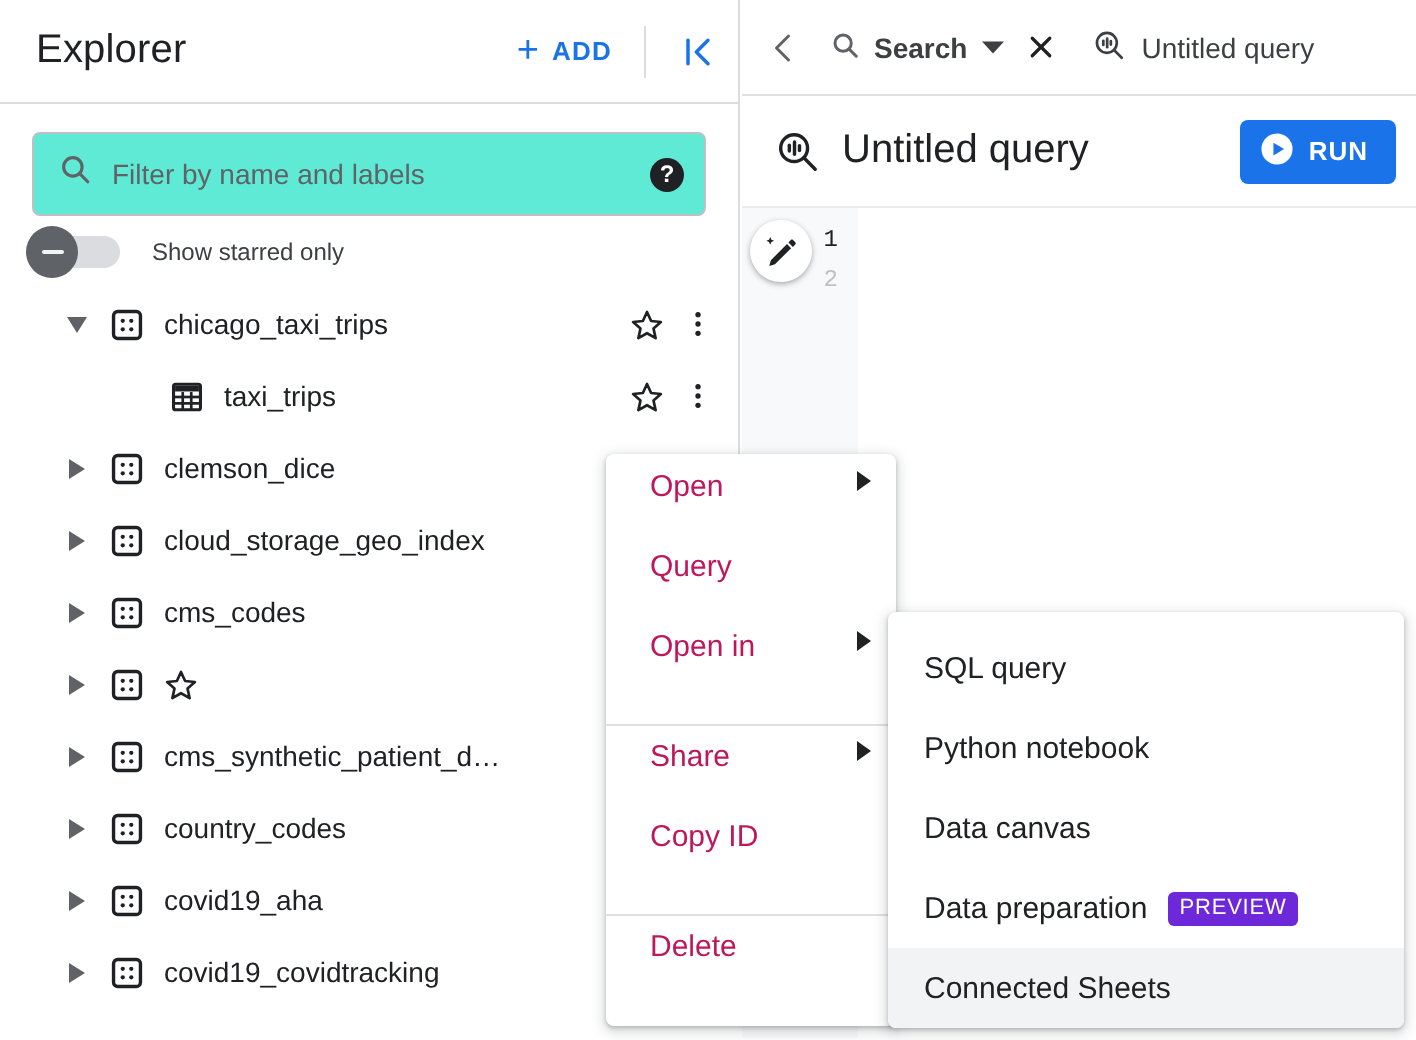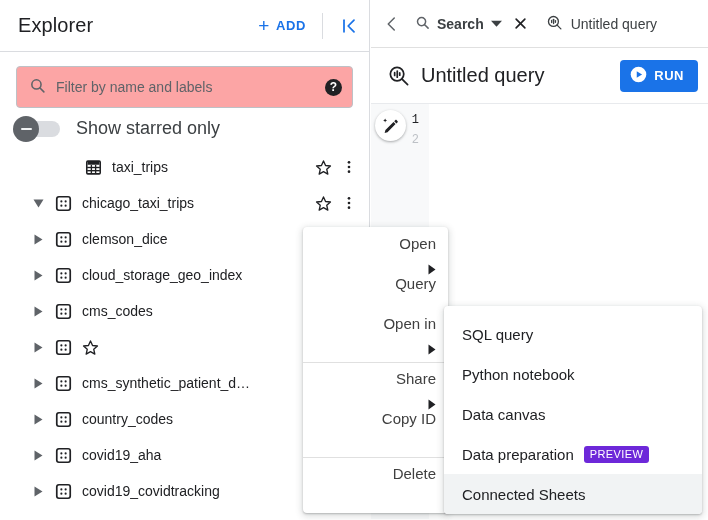--- a/index.html
+++ b/index.html
@@ -45,21 +45,21 @@
   }
   .collapse-btn {
     width: 40px; height: 40px; display: flex; align-items: center;
     justify-content: center; cursor: pointer; color: #1a73e8;
   }
 
   .filter-wrap { padding: 14px 16px 0 16px; }
   .filter-box {
     height: 42px; border: 1px solid #bdc1c6; border-radius: 4px;
     display: flex; align-items: center; padding: 0 10px 0 12px;
-    background: #fca5a5;
+    background: #5eead4;
   }
   .filter-input {
     flex: 1; border: none; outline: none; font-size: 14px;
     color: #3c4043; background: transparent; margin-left: 10px;
     font-family: "Liberation Sans", sans-serif;
   }
   .filter-input::placeholder { color: #5f6368; }
   .help-icon {
     width: 17px; height: 17px; border-radius: 50%;
     background: #202124; color: #fff; font-size: 12px; font-weight: bold;
@@ -75,21 +75,21 @@
     position: relative; cursor: pointer; flex: 0 0 auto;
   }
   .knob {
     position: absolute; left: -3px; top: -5px;
     width: 26px; height: 26px; border-radius: 50%; background: #5f6368;
     display: flex; align-items: center; justify-content: center;
   }
   .knob::after {
     content: ""; width: 11px; height: 2px; background: #f1f3f4; border-radius: 1px;
   }
-  .toggle-label { margin-left: 16px; font-size: 18px; color: #3c4043; }
+  .toggle-label { margin-left: 16px; font-size: 12px; color: #3c4043; }
 
   
   .tree { padding-top: 4px; }
   .tree-row {
     height: 36px; display: flex; align-items: center;
     padding-right: 8px; cursor: pointer; position: relative;
   }
   .caret {
     width: 24px; min-width: 24px; display: flex; align-items: center;
     justify-content: center; color: #5f6368; cursor: pointer;
@@ -171,24 +171,23 @@
   .code-area { flex: 1; background: #fff; }
 
   
   .ctx-menu {
     position: absolute; left: 303px; top: 227px; width: 145px;
     background: #fff; border-radius: 4px; padding: 8px 0;
     box-shadow: 0 2px 6px 2px rgba(60,64,67,.15), 0 1px 2px 0 rgba(60,64,67,.30);
     z-index: 40;
   }
   .ctx-item {
-    height: 40px; display: flex; align-items: flex-end;
-    padding: 0 12px 0 22px; font-size: 15px; color: #404040; cursor: pointer;
+    height: 40px; display: flex; align-items: flex-start;
+    padding: 0 12px 0 22px; font-size: 15px; color: #be185d; cursor: pointer;
     white-space: nowrap;
-    flex-direction: column;
   }
   .ctx-item .ctx-label { flex: 1; }
   .ctx-sep { height: 1px; background: #e0e0e0; margin: 7px 0; }
   .ctx-arrow { color: #202124; display: flex; align-items: center; }
 
   
   .sub-menu {
     position: absolute; left: 444px; top: 306px; width: 258px;
     background: #fff; border-radius: 4px; padding: 8px 0 0 0;
     box-shadow: 0 2px 6px 2px rgba(60,64,67,.15), 0 1px 2px 0 rgba(60,64,67,.30);
@@ -242,62 +241,62 @@
     </div>
 
     <div class="toggle-row">
       <div class="switch">
         <div class="knob"></div>
       </div>
       <div class="toggle-label">Show starred only</div>
     </div>
 
     <div class="tree" id="tree">
+        <div class="tree-row" style="padding-left: 26px;">
+          <div class="caret">
+            <svg width="11" height="9" viewBox="0 0 11 9">
+              <polygon points="0.5,0.5 10.5,0.5 5.5,8.5" fill="#5f6368"></polygon>
+            </svg>
+          </div>
+          <div class="ds-icon">
+            <svg width="17" height="17" viewBox="0 0 24 24">
+              <rect x="2.5" y="2.5" width="19" height="19" rx="3" fill="none" stroke="#202124" stroke-width="2.4"></rect>
+              <circle cx="9" cy="9" r="1.5" fill="#202124"></circle>
+              <circle cx="15" cy="9" r="1.5" fill="#202124"></circle>
+              <circle cx="9" cy="15" r="1.5" fill="#202124"></circle>
+              <circle cx="15" cy="15" r="1.5" fill="#202124"></circle>
+            </svg>
+          </div>
+          <div class="node-label">chicago_taxi_trips</div>
+          <div class="star-btn">
+            <svg width="17" height="17" viewBox="0 0 24 24" fill="none" stroke="#202124" stroke-width="1.9" stroke-linejoin="round">
+              <polygon points="12,2.8 14.9,9.2 21.8,9.9 16.6,14.5 18.1,21.3 12,17.8 5.9,21.3 7.4,14.5 2.2,9.9 9.1,9.2"></polygon>
+            </svg>
+          </div>
+          <div class="more-btn">
+            <svg width="16" height="16" viewBox="0 0 24 24" fill="#202124">
+              <circle cx="12" cy="5" r="2"></circle>
+              <circle cx="12" cy="12" r="2"></circle>
+              <circle cx="12" cy="19" r="2"></circle>
+            </svg>
+          </div>
+        </div>
         <div class="tree-row" style="padding-left: 56px;">
           <div class="caret"></div>
           <div class="ds-icon">
             <svg width="17" height="17" viewBox="0 0 24 24">
               <rect x="2.5" y="3" width="19" height="18" rx="1.5" fill="none" stroke="#202124" stroke-width="2.2"></rect>
               <rect x="3.6" y="4.1" width="16.8" height="4" fill="#202124"></rect>
               <line x1="3" y1="12" x2="21" y2="12" stroke="#202124" stroke-width="1.9"></line>
               <line x1="3" y1="16.5" x2="21" y2="16.5" stroke="#202124" stroke-width="1.9"></line>
               <line x1="9" y1="8.5" x2="9" y2="21" stroke="#202124" stroke-width="1.9"></line>
               <line x1="15" y1="8.5" x2="15" y2="21" stroke="#202124" stroke-width="1.9"></line>
             </svg>
           </div>
           <div class="node-label">taxi_trips</div>
-          <div class="star-btn">
-            <svg width="17" height="17" viewBox="0 0 24 24" fill="none" stroke="#202124" stroke-width="1.9" stroke-linejoin="round">
-              <polygon points="12,2.8 14.9,9.2 21.8,9.9 16.6,14.5 18.1,21.3 12,17.8 5.9,21.3 7.4,14.5 2.2,9.9 9.1,9.2"></polygon>
-            </svg>
-          </div>
-          <div class="more-btn">
-            <svg width="16" height="16" viewBox="0 0 24 24" fill="#202124">
-              <circle cx="12" cy="5" r="2"></circle>
-              <circle cx="12" cy="12" r="2"></circle>
-              <circle cx="12" cy="19" r="2"></circle>
-            </svg>
-          </div>
-        </div>
-        <div class="tree-row" style="padding-left: 26px;">
-          <div class="caret">
-            <svg width="11" height="9" viewBox="0 0 11 9">
-              <polygon points="0.5,0.5 10.5,0.5 5.5,8.5" fill="#5f6368"></polygon>
-            </svg>
-          </div>
-          <div class="ds-icon">
-            <svg width="17" height="17" viewBox="0 0 24 24">
-              <rect x="2.5" y="2.5" width="19" height="19" rx="3" fill="none" stroke="#202124" stroke-width="2.4"></rect>
-              <circle cx="9" cy="9" r="1.5" fill="#202124"></circle>
-              <circle cx="15" cy="9" r="1.5" fill="#202124"></circle>
-              <circle cx="9" cy="15" r="1.5" fill="#202124"></circle>
-              <circle cx="15" cy="15" r="1.5" fill="#202124"></circle>
-            </svg>
-          </div>
-          <div class="node-label">chicago_taxi_trips</div>
           <div class="star-btn">
             <svg width="17" height="17" viewBox="0 0 24 24" fill="none" stroke="#202124" stroke-width="1.9" stroke-linejoin="round">
               <polygon points="12,2.8 14.9,9.2 21.8,9.9 16.6,14.5 18.1,21.3 12,17.8 5.9,21.3 7.4,14.5 2.2,9.9 9.1,9.2"></polygon>
             </svg>
           </div>
           <div class="more-btn">
             <svg width="16" height="16" viewBox="0 0 24 24" fill="#202124">
               <circle cx="12" cy="5" r="2"></circle>
               <circle cx="12" cy="12" r="2"></circle>
               <circle cx="12" cy="19" r="2"></circle>

